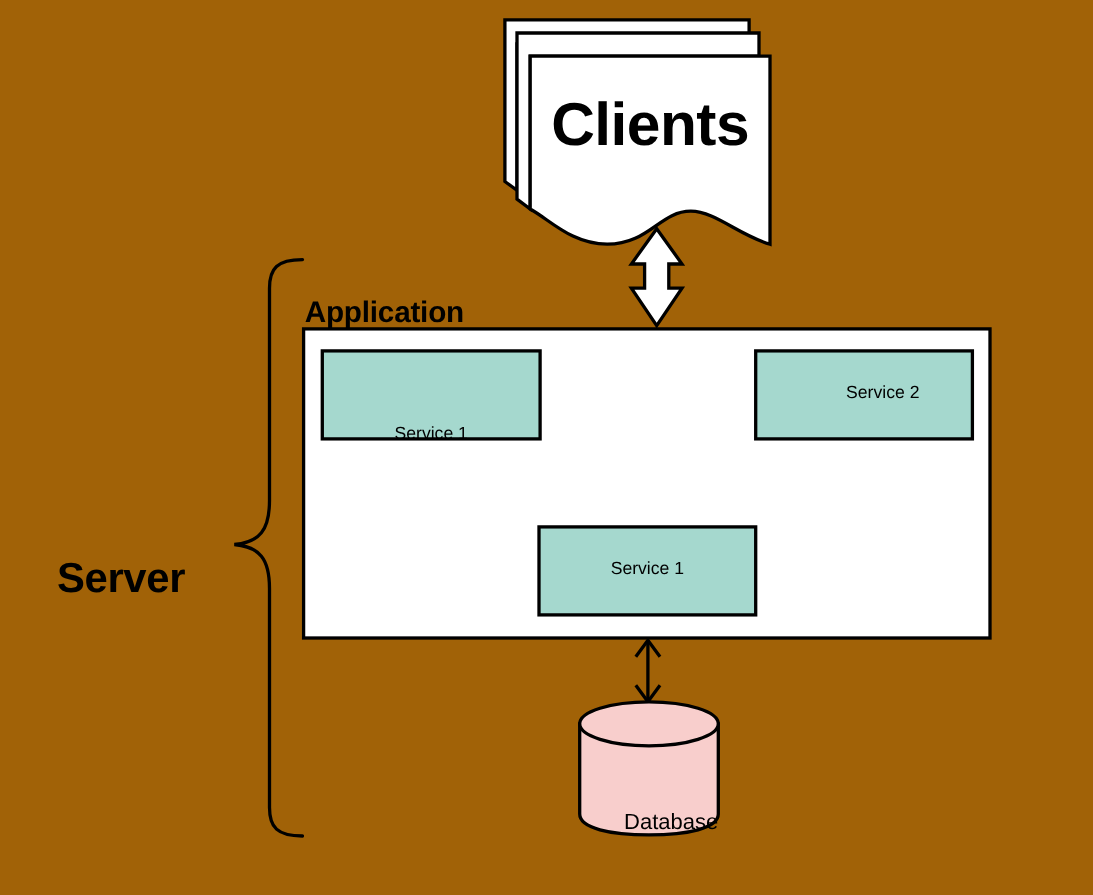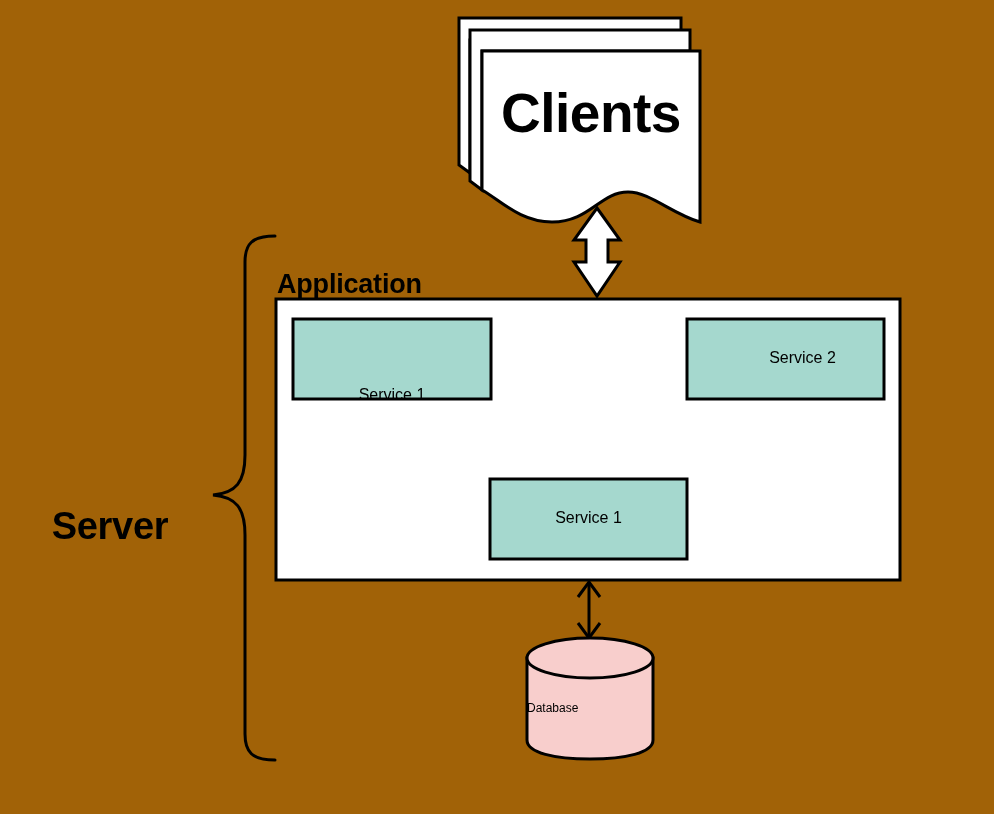--- a/index.html
+++ b/index.html
@@ -100,24 +100,24 @@
   .lbl-service {
     font-size: 16px;
     font-weight: normal;
     text-align: center;
   }
   .lbl-svc1 { left: 293px; top: 350px; width: 198px; margin-top: 37px; }
   .lbl-svc2 { left: 704px; top: 350px; width: 197px; }
   .lbl-svc3 { left: 490px; top: 510px; width: 197px; }
   .lbl-database {
     left: 527px;
-    top: 702px;
+    top: 738px;
     width: 126px;
-    text-align: left;
-    font-size: 12px;
+    text-align: right;
+    font-size: 20px;
   }
 </style>
 </head>
 <body>
 
 <div id="diagram-canvas" style="background: #a16207;">
 
   <svg id="diagram-svg" viewBox="0 0 994 814">
 
     <g>

